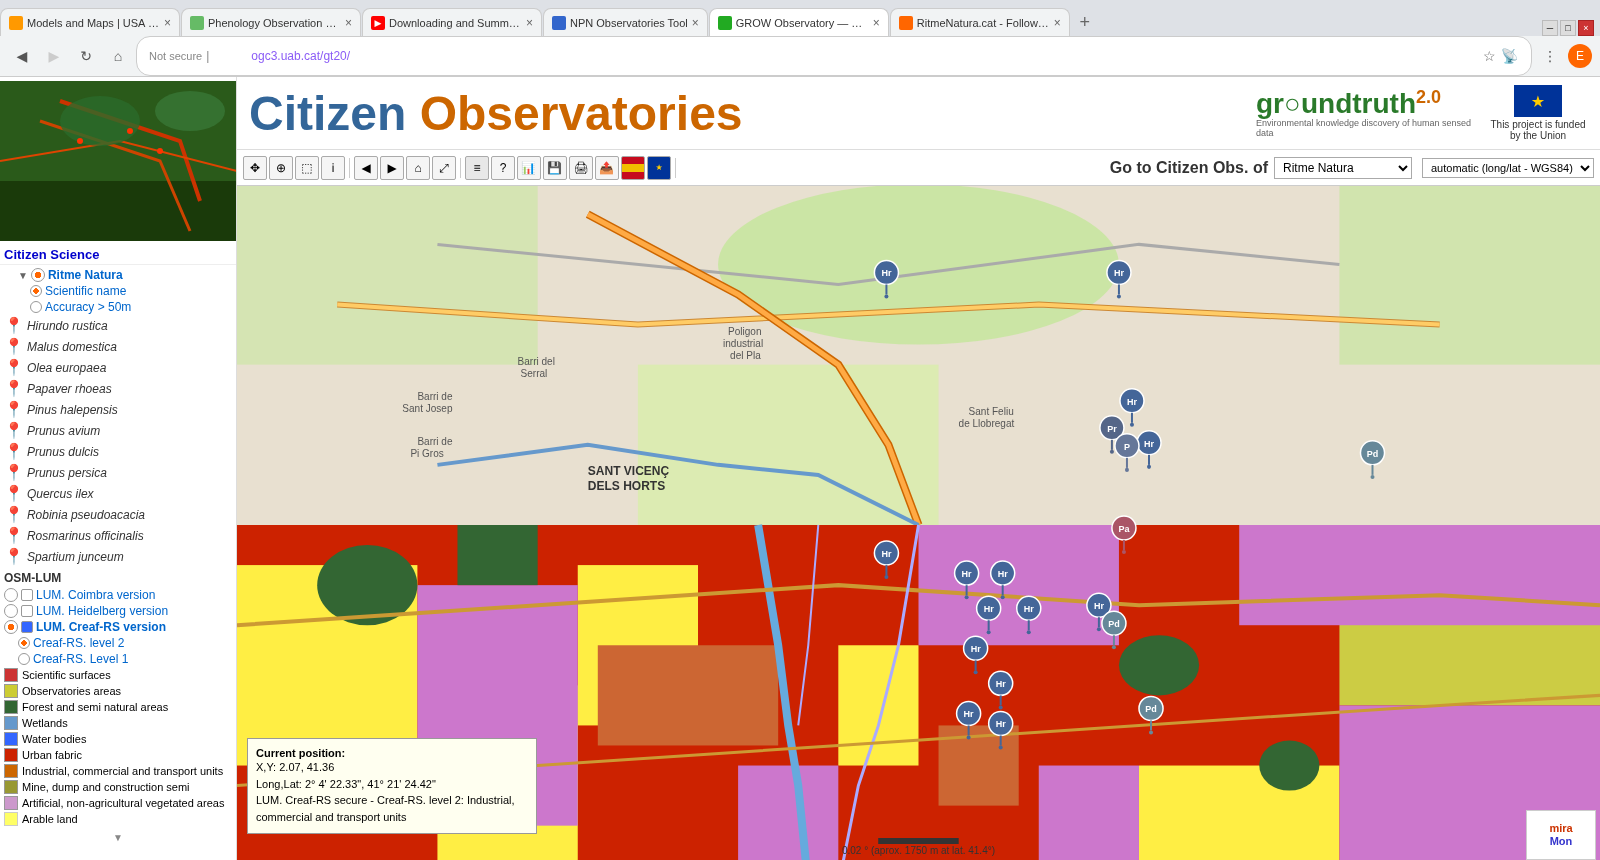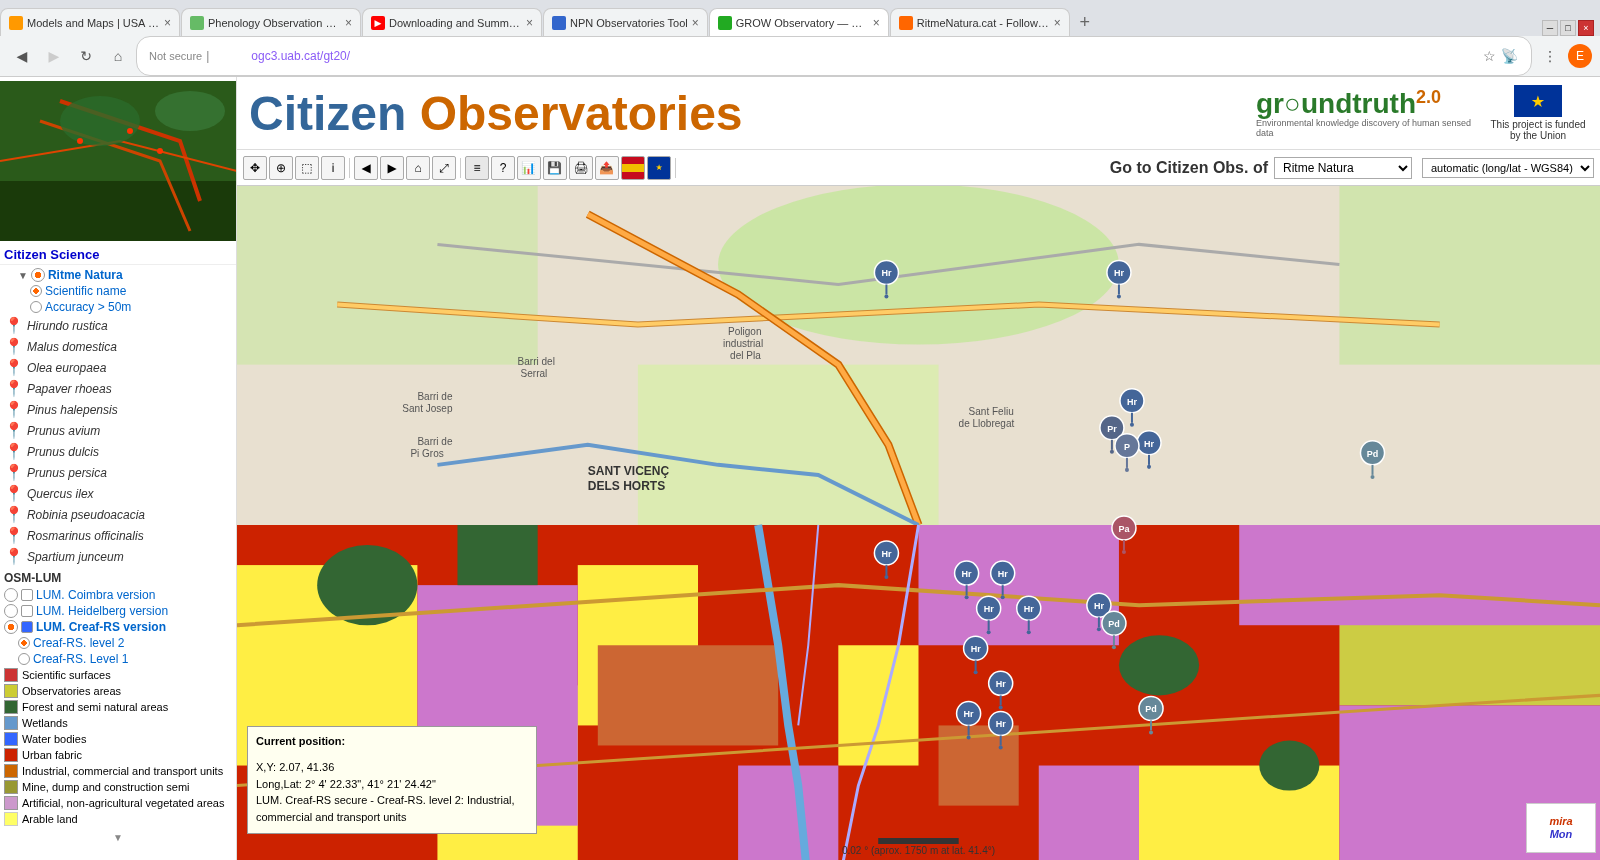--- a/index.html
+++ b/index.html
@@ -75,29 +75,29 @@
     #map-content-area { position: relative; width: 100%; height: calc(100% - 70px); }
 
     
     #map-tools-bar { position: absolute; top: 0; left: 0; right: 0; height: 36px; background: rgba(255,255,255,0.9); border-bottom: 1px solid #ccc; z-index: 15; display: flex; align-items: center; padding: 0 6px; gap: 2px; }
 
     
     #map-svg-area { position: absolute; top: 36px; left: 0; right: 0; bottom: 0; overflow: hidden; }
 
     
     #info-popup { position: absolute; bottom: 30px; left: 10px; width: 290px; background: #fffff0; border: 1px solid #999; padding: 8px; font-size: 11px; z-index: 20; }
-    .info-title { font-weight: bold; margin-bottom: 12px; }
+    .info-title { font-weight: bold; margin-bottom: 0; }
     .info-line { line-height: 1.5; }
 
     
     #scale-bar { position: absolute; bottom: 8px; left: 50%; transform: translateX(-50%); font-size: 10px; color: #333; text-align: center; z-index: 20; }
     #scale-line { height: 6px; background: #333; width: 80px; margin: 0 auto; border: 1px solid #333; }
 
     
-    #miramon-logo { position: absolute; bottom: 11px; right: 4px; z-index: 20; font-style: italic; }
+    #miramon-logo { position: absolute; bottom: 4px; right: 4px; z-index: 20; }
 
     
     #sidebar::-webkit-scrollbar { width: 8px; }
     #sidebar::-webkit-scrollbar-track { background: #f1f1f1; }
     #sidebar::-webkit-scrollbar-thumb { background: #bbb; border-radius: 4px; }
 
     .gt20-coord-selector { display: flex; align-items: center; gap: 4px; margin-left: 8px; }
     .coord-select { border: 1px solid #aaa; padding: 2px 4px; font-size: 11px; background: #fff; }
   </style>
 </head>

